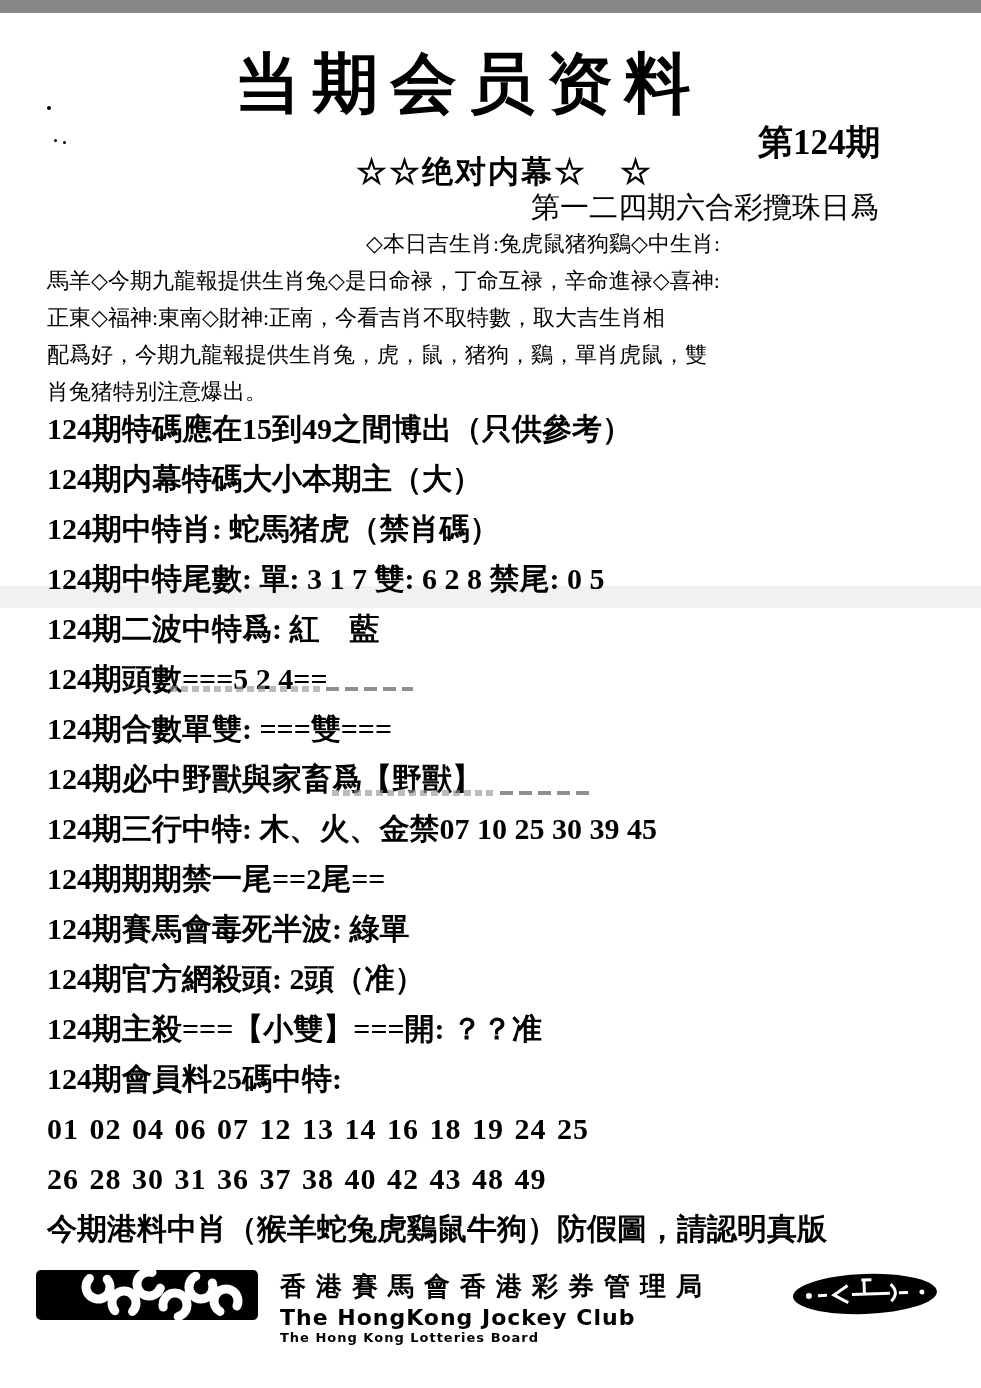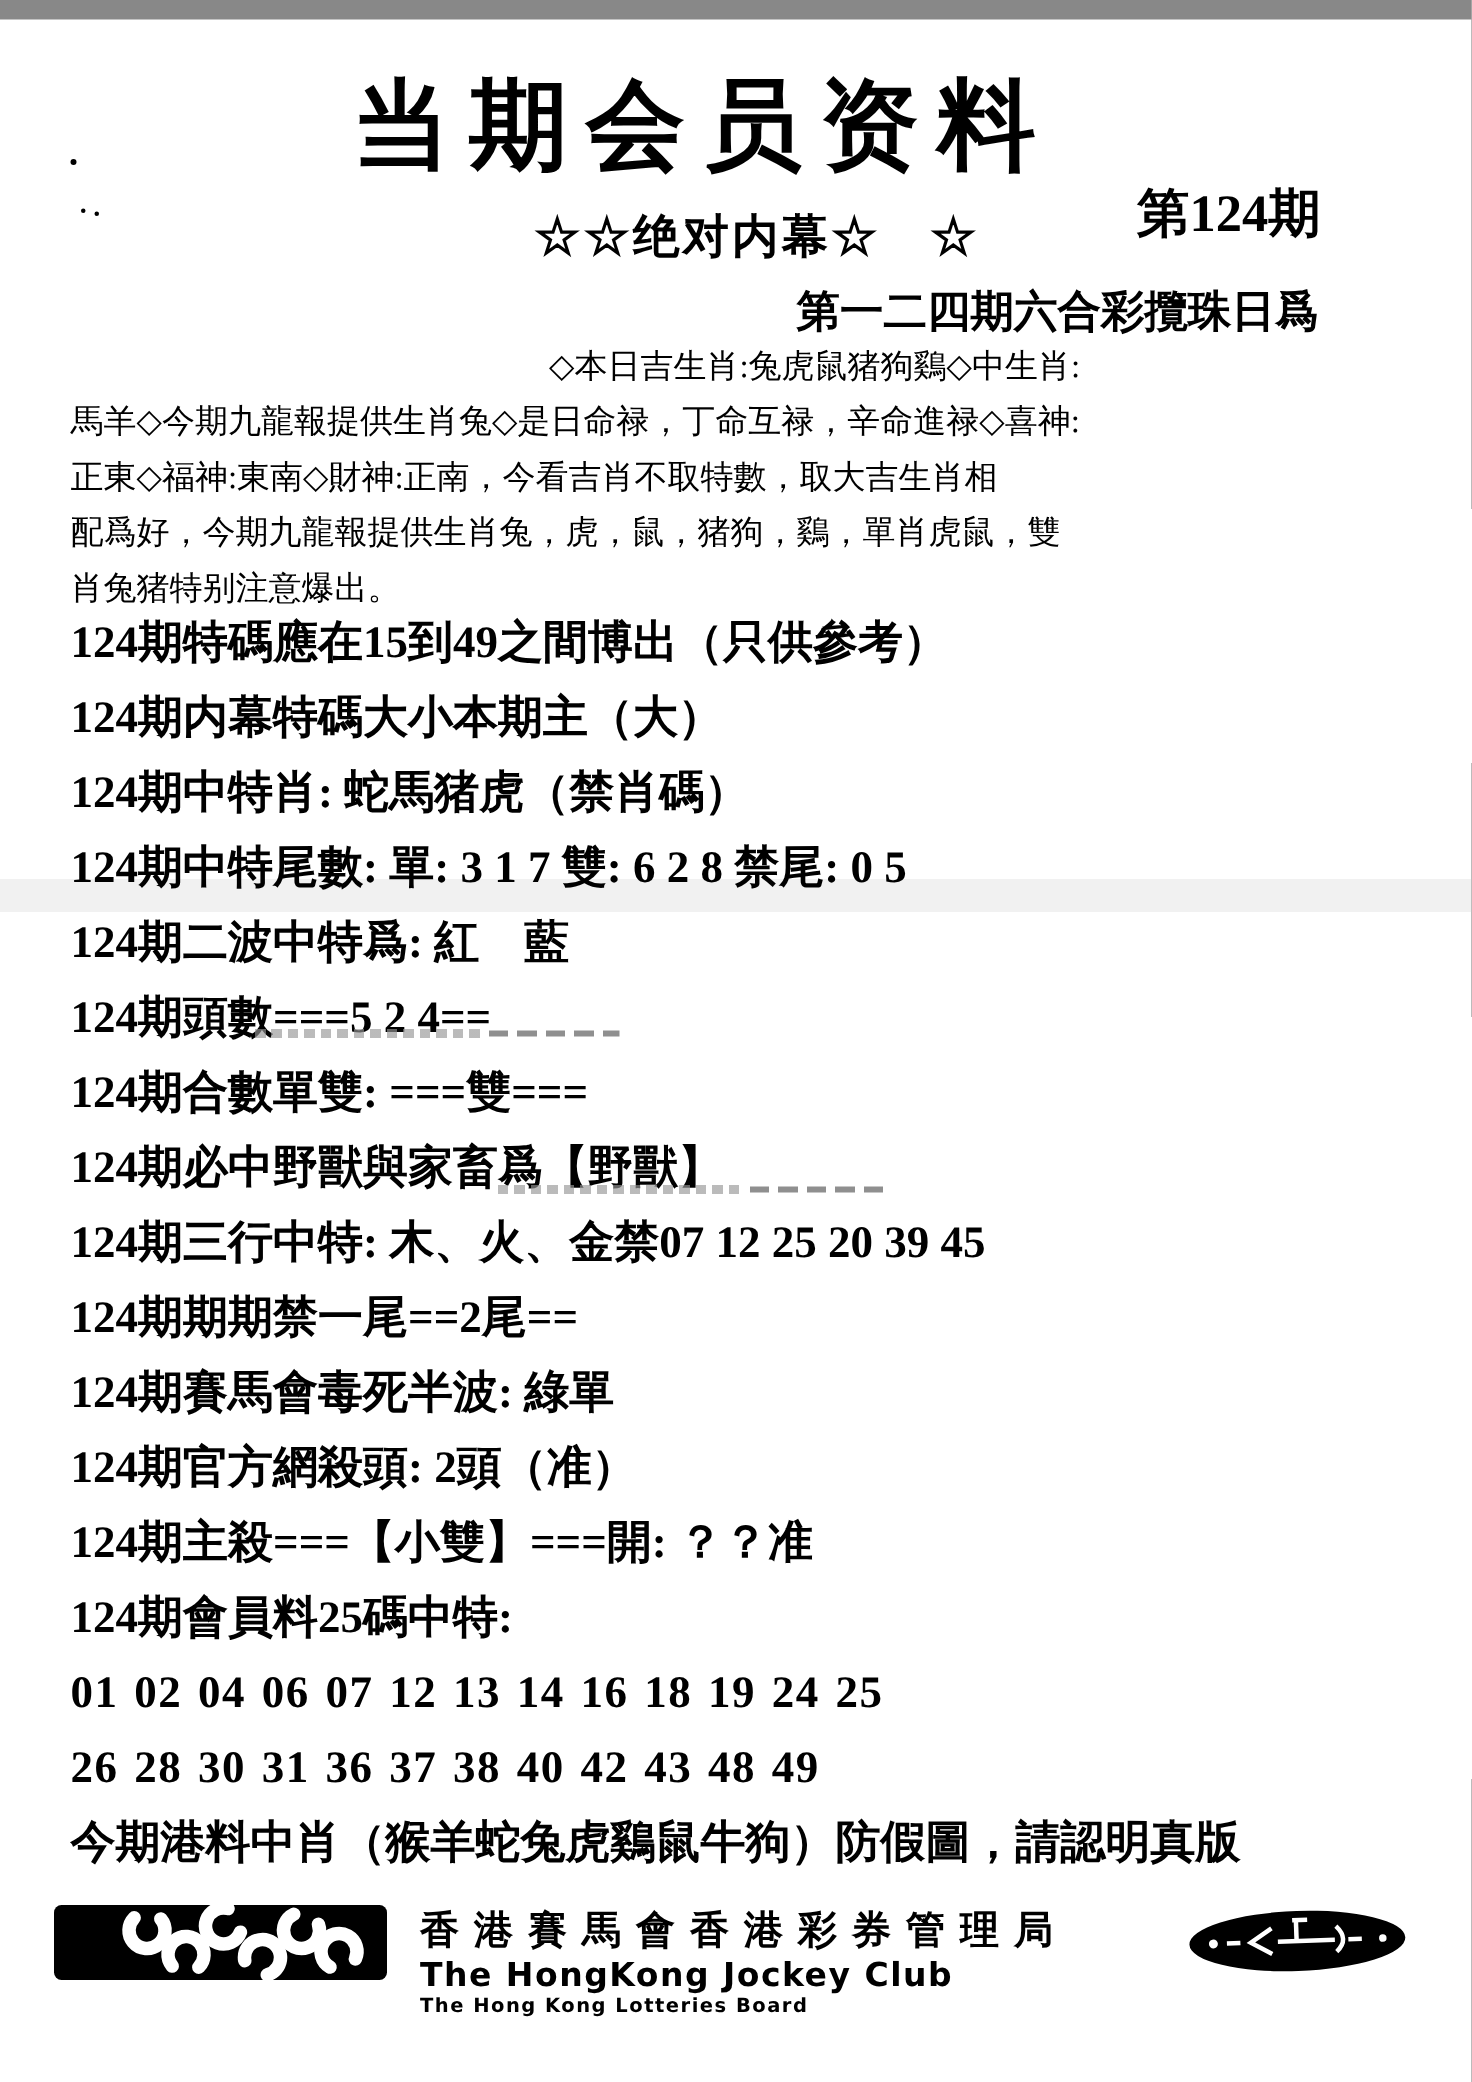--- a/index.html
+++ b/index.html
@@ -15,30 +15,30 @@
   .d2 { left:54px;  top:126px; width:3px; height:3px; }
   .d3 { left:63px;  top:128px; width:3px; height:3px; }
   .band { position:absolute; left:0; top:573px; width:981px; height:22px; background:#e6e6e6; opacity:.55; }
 
   .title {
     position:absolute; left:0; top:26px; width:100%; margin:0;
     text-align:center; font-size:66px; font-weight:bold;
     letter-spacing:12px; transform:translateX(-22px); white-space:pre;
   }
   .stars {
-    position:absolute; left:356px; top:124px;
+    position:absolute; left:356px; top:138px;
     font-size:31px; font-weight:bold; letter-spacing:2px; white-space:pre;
   }
   .issue {
     position:absolute; left:758px; top:106px;
     font-size:35px; font-weight:bold; white-space:pre;
   }
   .draw-line {
     position:absolute; left:531px; top:175px;
-    font-size:29px; font-weight:bold; white-space:pre;text-align:center;
+    font-size:29px; font-weight:normal; white-space:pre;text-align:center;
   }
   .intro { position:absolute; left:47px; top:212px; }
   .intro-line { height:37px; line-height:37px; font-size:22px; font-weight:normal; white-space:pre; }
   .intro-line.indent { padding-left:319px; }
 
   .rows { position:absolute; left:47px; top:391px; }
   .row  { height:50px; line-height:50px; font-size:30px; font-weight:bold; white-space:pre; }
   .row.numbers { letter-spacing:1px; word-spacing:2px; }
 
   
@@ -90,21 +90,21 @@
 
   <div class="rows">
     <div class="row">124期特碼應在15到49之間博出（只供參考）</div>
     <div class="row">124期内幕特碼大小本期主（大）</div>
     <div class="row">124期中特肖: 蛇馬猪虎（禁肖碼）</div>
     <div class="row">124期中特尾數: 單: 3 1 7 雙: 6 2 8 禁尾: 0 5</div>
     <div class="row">124期二波中特爲: 紅　藍</div>
     <div class="row">124期頭數===5 2 4==</div>
     <div class="row">124期合數單雙: ===雙===</div>
     <div class="row">124期必中野獸與家畜爲【野獸】</div>
-    <div class="row">124期三行中特: 木、火、金禁07 12 25 20 39 45</div>
+    <div class="row">124期三行中特: 木、火、金禁07 10 25 30 39 45</div>
     <div class="row">124期期期禁一尾==2尾==</div>
     <div class="row">124期賽馬會毒死半波: 綠單</div>
     <div class="row">124期官方網殺頭: 2頭（准）</div>
     <div class="row">124期主殺===【小雙】===開: ？？准</div>
     <div class="row">124期會員料25碼中特:</div>
     <div class="row numbers">01 02 04 06 07 12 13 14 16 18 19 24 25</div>
     <div class="row numbers">26 28 30 31 36 37 38 40 42 43 48 49</div>
     <div class="row">今期港料中肖（猴羊蛇兔虎鷄鼠牛狗）防假圖，請認明真版</div>
   </div>
 

